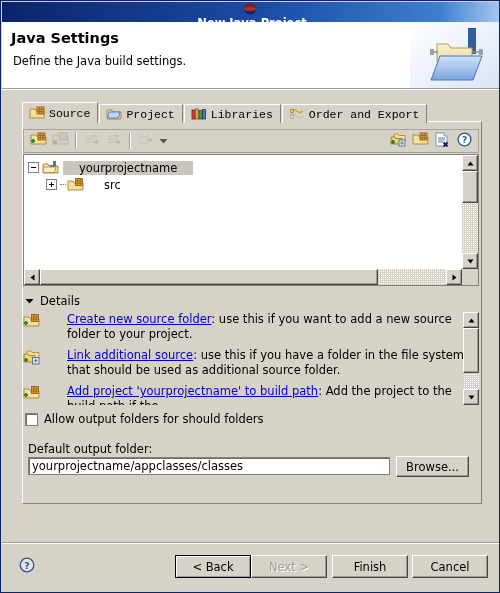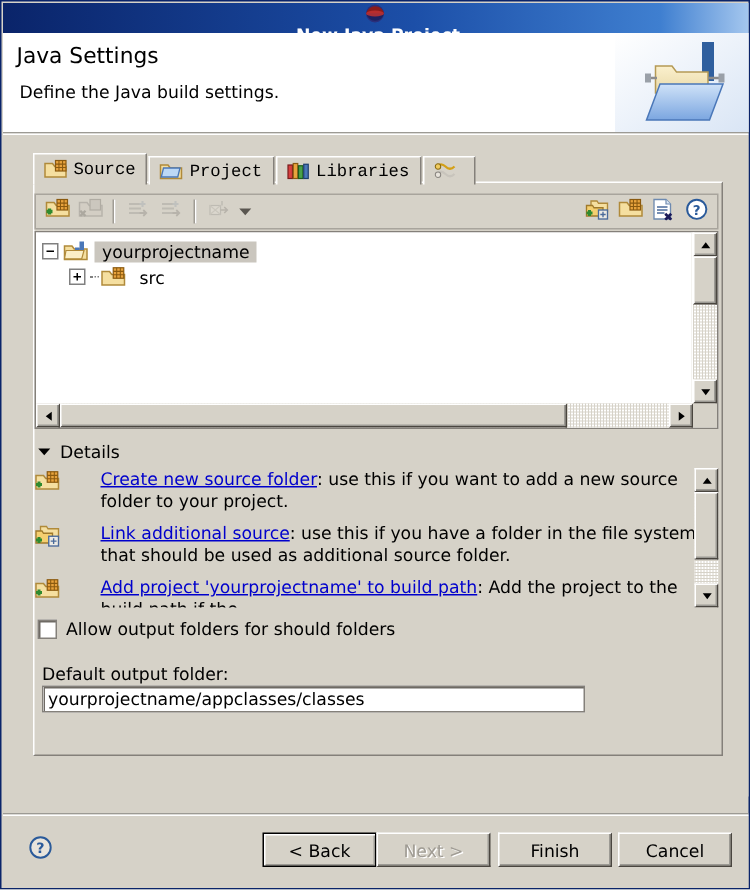--- a/index.html
+++ b/index.html
@@ -69,21 +69,21 @@
     left: 1px; top: 21px;
     width: 498px; height: 66px;
     background: #ffffff;
     box-sizing: border-box;
     overflow: hidden;
   }
   .header-title {
     position: absolute;
     left: 9px; top: 8px;
     font-size: 14.5px;
-    font-weight: normal;
+    font-weight: bold;
     color: #000000;
     white-space: nowrap;
   }
   .header-sub {
     position: absolute;
     left: 11px; top: 32px;
     font-size: 11.5px;
     color: #000000;
     white-space: nowrap;
   }
@@ -254,21 +254,21 @@
     background: #000000;
   }
   .dotlead {
     width: 6px; height: 1px;
     border-top: 1px dotted #808080;
     flex: 0 0 auto;
     margin-right: 1px;
   }
   .tnode .nico { width: 18px; height: 16px; margin-right: 3px; flex: 0 0 auto; }
   .tnode .nico svg { display: block; }
-  .tlabel { padding: 0 5px; }
+  .tlabel { padding: 0 16px; }
   .tlabel.sel { background: #cac6be; }
 
   
   .vsb {
     position: absolute;
     right: 0; top: 0;
     width: 16px; bottom: 16px;
     background: #d6d2c8;
     border-left: 1px solid #ffffff;
   }
@@ -599,20 +599,21 @@
       </div>
       <div class="tab">
         <span class="tab-ico">
           <svg width="16" height="14" viewBox="0 0 16 14">
             <path d="M2 4 q3 -3 6 0 q3 3 6 0" stroke="#d4a018" stroke-width="1.5" fill="none"></path>
             <path d="M2 9 q3 -3 6 0 q3 3 6 0" stroke="#c8c4bc" stroke-width="1.5" fill="none"></path>
             <circle cx="3" cy="4" r="1.8" fill="#f0cc60" stroke="#8a6a10" stroke-width="0.7"></circle>
             <circle cx="3" cy="9.5" r="1.8" fill="#e8e4dc" stroke="#8a8680" stroke-width="0.7"></circle>
           </svg>
         </span>
+        <span>Order and Export</span>
       </div>
     </div>
 
   </div>
 
   <div class="tb">
     <span class="tbtn">
       <span>
         <svg width="17" height="15" viewBox="0 0 17 15">
           <path d="M1 3 L6 3 L7.5 5 L16 5 L16 12 L1 12 Z" fill="#f5dfa0" stroke="#b08a3a" stroke-width="1"></path>
@@ -833,20 +834,23 @@
     </div>
   </div>
 
   <div class="cbrow">
     <span class="cbox"></span>
     <span>Allow output folders for should folders</span>
   </div>
 
   <div class="outlabel">Default output folder:</div>
   <div class="outfield">yourprojectname/appclasses/classes</div>
+  <div class="browsebtn">
+    <span>Browse...</span>
+  </div>
 
   <div class="footer-sep1"></div>
   <div class="footer-sep2"></div>
   <div class="footer">
     <span class="help-icon">
       <svg width="16" height="16" viewBox="0 0 16 16">
         <circle cx="8" cy="8" r="6.8" fill="#e8e4dc" stroke="#2a5a9a" stroke-width="1.3"></circle>
         <text x="8" y="11.5" font-family="DejaVu Sans, sans-serif" font-size="9.5" font-weight="bold" fill="#2a5a9a" text-anchor="middle">?</text>
       </svg>
     </span>

